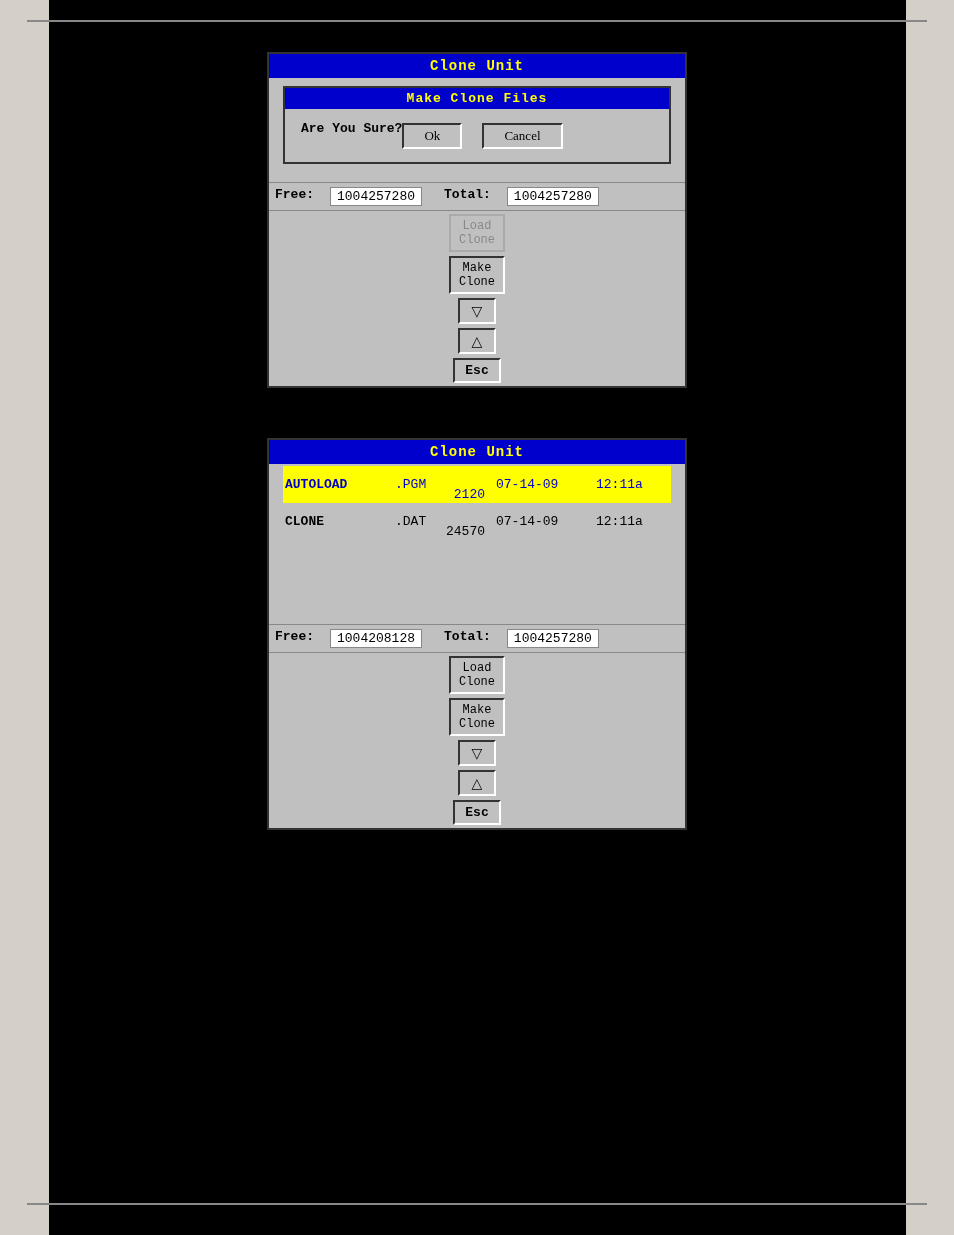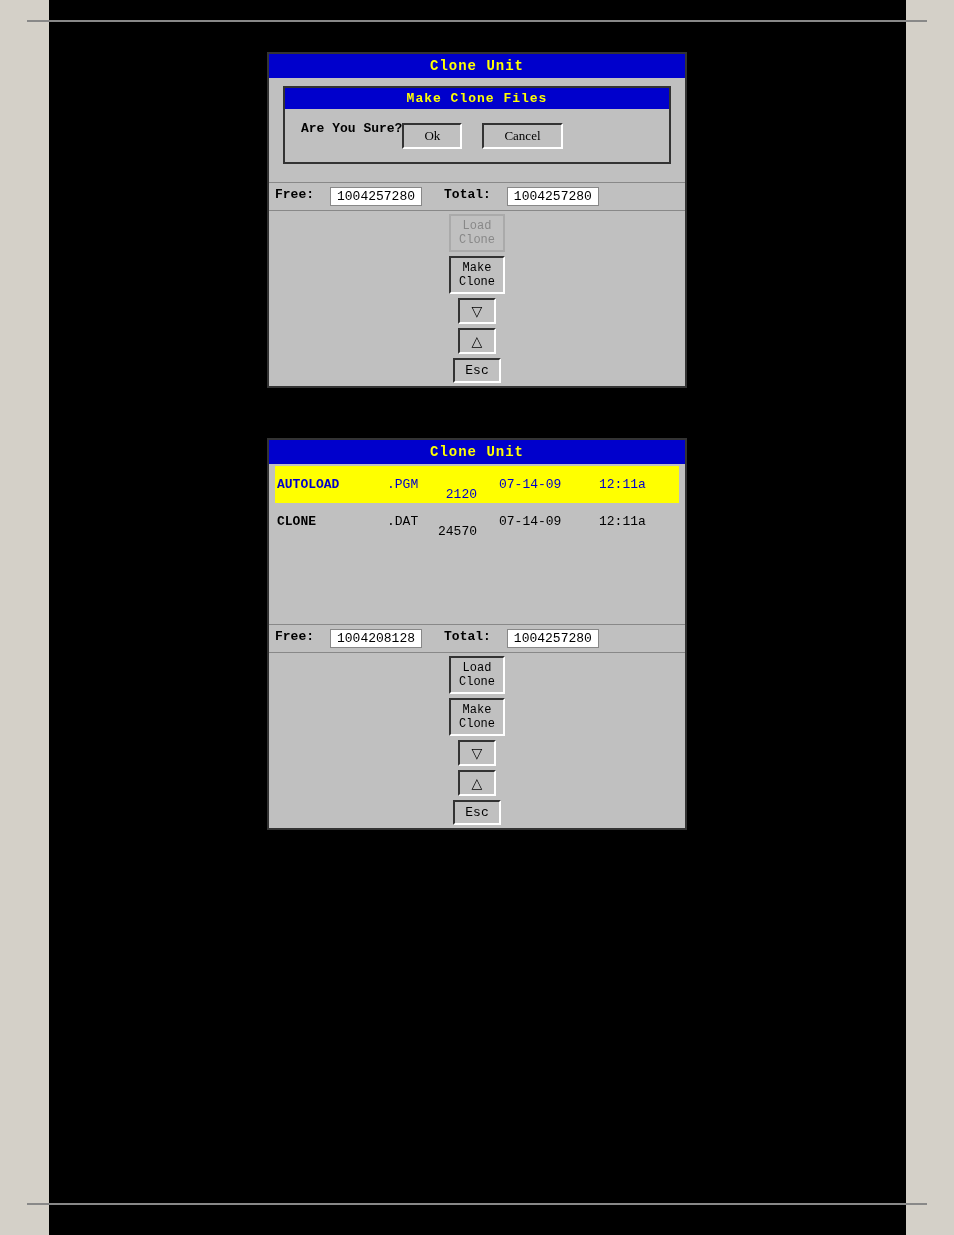--- a/index.html
+++ b/index.html
@@ -203,25 +203,26 @@
 
     .esc-btn {
       background: #c0c0c0;
       border: 2px solid #333;
       border-right-color: #fff;
       border-bottom-color: #fff;
       padding: 3px 10px;
       font-family: 'Courier New', Courier, monospace;
       font-size: 13px;
       cursor: pointer;
+      font-weight: bold;
     }
 
     
     .file-list-area {
-      padding: 2px 6px;
+      padding: 2px 14px;
       background: #c0c0c0;
       min-height: 160px;
     }
 
     .file-row {
       display: flex;
       align-items: center;
       padding: 1px 2px;
       font-size: 13px;
     }
@@ -241,21 +242,21 @@
     }
 
     .file-size {
       width: 50px;
       text-align: right;
       margin-top: 20px;
     }
 
     .file-date {
       width: 100px;
-      margin-left: 22px;
+      margin-left: 11px;
     }
 
     .file-time {
       width: 60px;
     }
 
     
     .modal-spacer {
       height: 10px;
       background: #c0c0c0;

